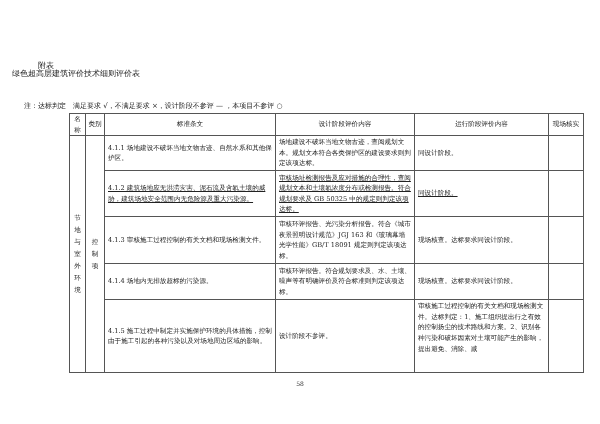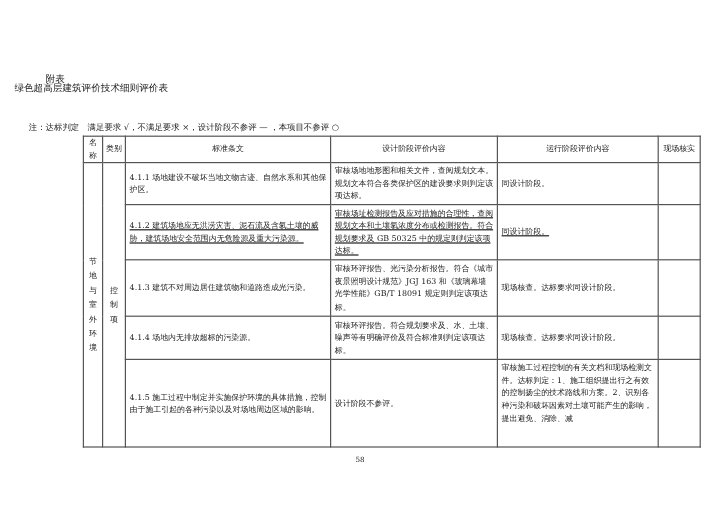--- a/index.html
+++ b/index.html
@@ -43,32 +43,32 @@
       <th>设计阶段评价内容</th>
       <th>运行阶段评价内容</th>
       <th>现场核实</th>
     </tr>
   </thead>
   <tbody>
     <tr class="r1">
       <td rowspan="5" class="vert"><span id="vname">节<br>地<br>与<br>室<br>外<br>环<br>境</span></td>
       <td rowspan="5" class="vert"><span id="vcat">控<br>制<br>项</span></td>
       <td class="body">4.1.1 场地建设不破坏当地文物古迹、自然水系和其他保护区。</td>
-      <td class="body">审核场地地形图和相关文件，查阅规划文本。规划文本符合各类保护区的建设要求则判定该项达标。</td>
+      <td class="body">场地建设不破坏当地文物古迹，查阅规划文本。规划文本符合各类保护区的建设要求则判定该项达标。</td>
       <td class="body">同设计阶段。</td>
       <td></td>
     </tr>
     <tr class="r2">
       <td class="body">4.1.2 建筑场地应无洪涝灾害、泥石流及含氡土壤的威胁，建筑场地安全范围内无危险源及重大污染源。</td>
       <td class="body">审核场址检测报告及应对措施的合理性，查阅规划文本和土壤氡浓度分布或检测报告。符合规划要求及 GB 50325 中的规定则判定该项达标。</td>
       <td class="body">同设计阶段。</td>
       <td></td>
     </tr>
     <tr class="r3">
-      <td class="body">4.1.3 建筑不对周边居住建筑物和道路造成光污染。</td>
+      <td class="body">4.1.3 审核施工过程控制的有关文档和现场检测文件。</td>
       <td class="body">审核环评报告、光污染分析报告。符合《城市夜景照明设计规范》JGJ 163 和《玻璃幕墙光学性能》GB/T 18091 规定则判定该项达标。</td>
       <td class="body">现场核查。达标要求同设计阶段。</td>
       <td></td>
     </tr>
     <tr class="r4">
       <td class="body">4.1.4 场地内无排放超标的污染源。</td>
       <td class="body">审核环评报告。符合规划要求及、水、土壤、噪声等有明确评价及符合标准则判定该项达标。</td>
       <td class="body">现场核查。达标要求同设计阶段。</td>
       <td></td>
     </tr>

